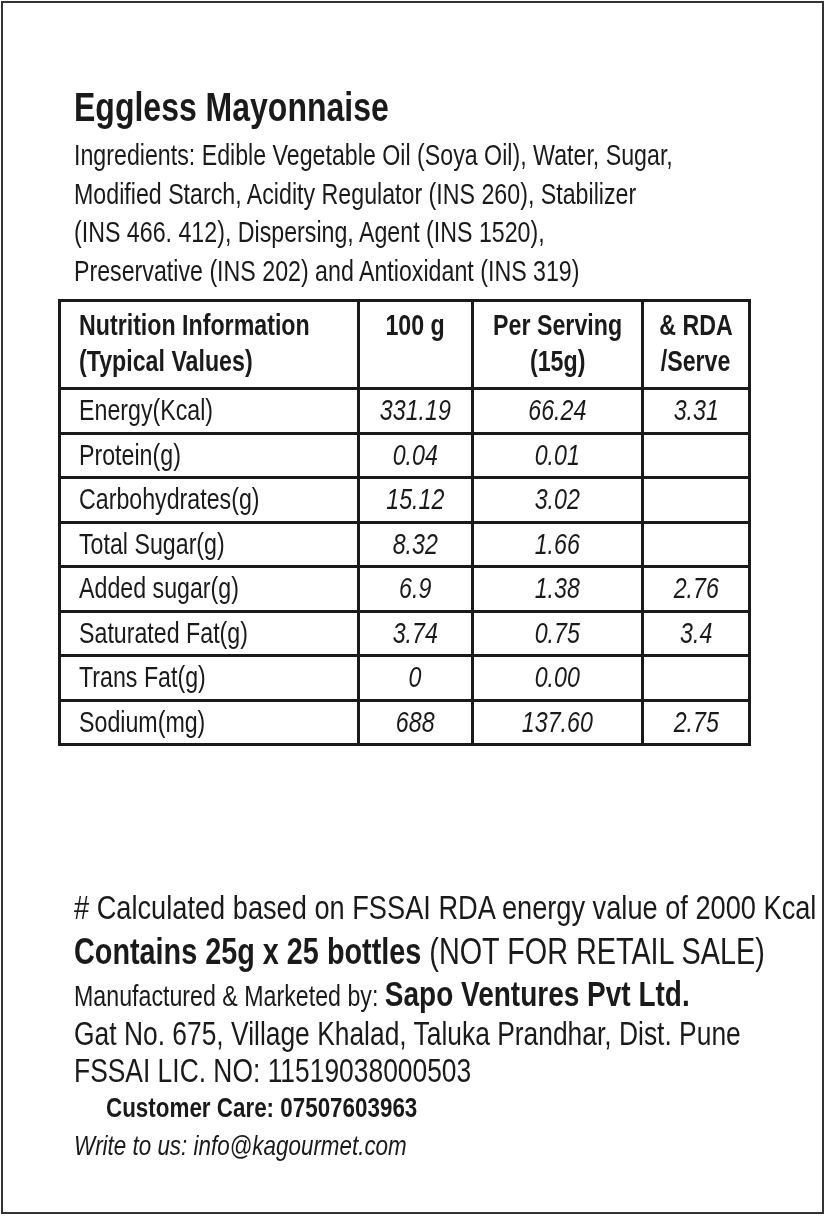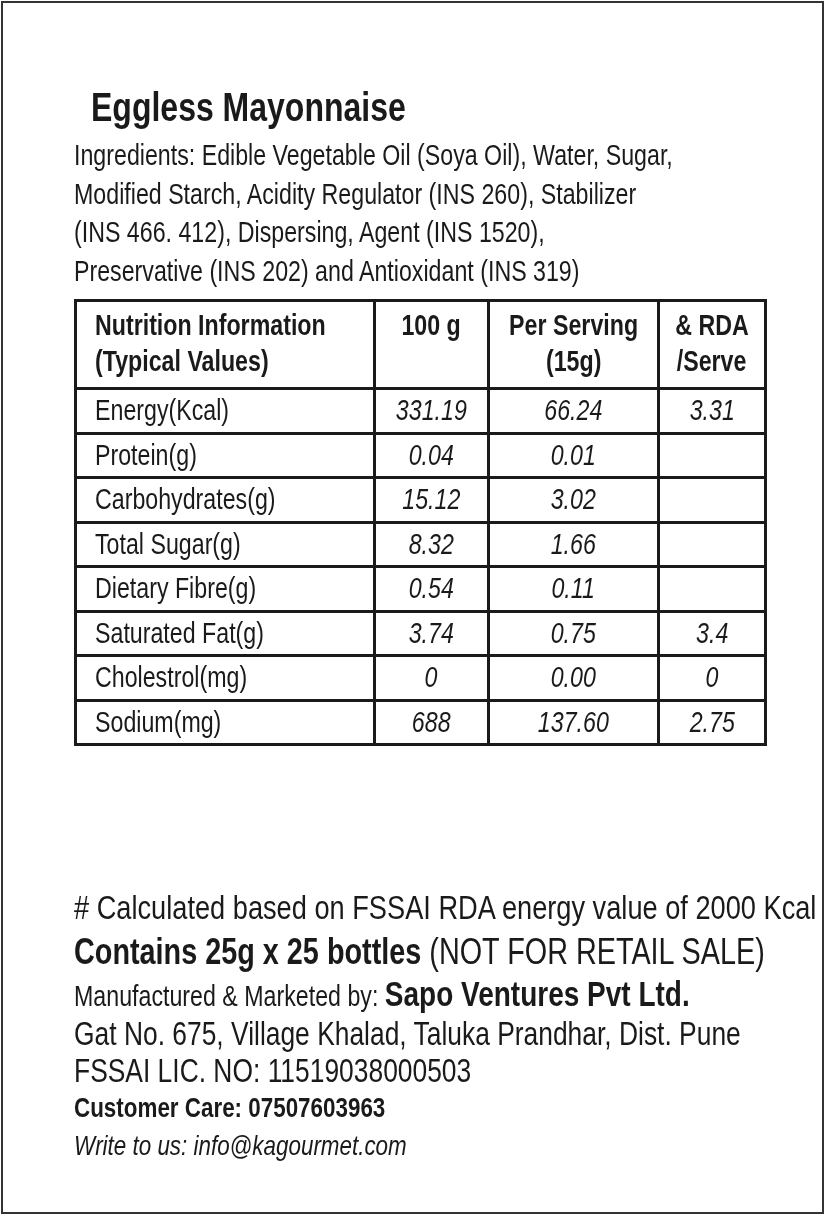--- a/index.html
+++ b/index.html
@@ -1,26 +1,26 @@
 <!DOCTYPE html>
 <html><head>
 <meta charset="utf-8">
 <style>
   html, body { margin: 0; padding: 0; background: #ffffff; }
   body { width: 828px; height: 1218px; position: relative; overflow: hidden;
          font-family: "Liberation Sans", sans-serif; color: #1a1a1a; }
   .frame { position: absolute; left: 1px; top: 1px; width: 823px; height: 1213px;
            border: 2px solid #333333; box-sizing: border-box; }
   .cx { display: inline-block; transform-origin: left center; white-space: nowrap; }
-  .title { position: absolute; left: 91px; top: 84px; font-size: 40px; font-weight: bold; line-height: 46px; text-decoration: underline; }
+  .title { position: absolute; left: 74px; top: 84px; font-size: 40px; font-weight: bold; line-height: 46px; text-decoration: underline; }
   .title .cx { transform: scaleX(0.80); }
   .ingredients { position: absolute; left: 74px; top: 136px; font-size: 29px; line-height: 38.5px; }
   .ingredients .cx { transform: scaleX(0.80); display: block; }
 
-  table.nutri { position: absolute; left: 74px; top: 299px; border-collapse: collapse;
+  table.nutri { position: absolute; left: 58px; top: 299px; border-collapse: collapse;
                 width: 690px; table-layout: fixed; }
   table.nutri td, table.nutri th { border: 3px solid #1a1a1a; padding: 0; height: 41.5px;
                 font-size: 29px; overflow: hidden; }
   table.nutri th { font-weight: bold; height: 80px; vertical-align: top; padding-top: 5px; line-height: 36px; }
   table.nutri td.lbl, table.nutri th.lbl { text-align: left; padding-left: 18px; }
   table.nutri td.num { text-align: center; font-style: italic; }
   table.nutri th.num { text-align: center; }
   .sq { display: inline-block; transform: scaleX(0.80); transform-origin: center center; white-space: nowrap; }
   .sql { display: inline-block; transform: scaleX(0.80); transform-origin: left center; white-space: nowrap; }
   col.c1 { width: 299px; } col.c2 { width: 114px; } col.c3 { width: 170px; } col.c4 { width: 107px; }
@@ -91,36 +91,36 @@
       <td class="num"><span class="sq">3.02</span></td>
       <td class="num"><span class="sq"></span></td>
     </tr>
     <tr>
       <td class="lbl"><span class="sql">Total Sugar(g)</span></td>
       <td class="num"><span class="sq">8.32</span></td>
       <td class="num"><span class="sq">1.66</span></td>
       <td class="num"><span class="sq"></span></td>
     </tr>
     <tr>
-      <td class="lbl"><span class="sql">Dietary Fibre(g)</span></td>
-      <td class="num"><span class="sq">0.54</span></td>
-      <td class="num"><span class="sq">0.11</span></td>
-      <td class="num"><span class="sq"></span></td>
+      <td class="lbl"><span class="sql">Added sugar(g)</span></td>
+      <td class="num"><span class="sq">6.9</span></td>
+      <td class="num"><span class="sq">1.38</span></td>
+      <td class="num"><span class="sq">2.76</span></td>
     </tr>
     <tr>
       <td class="lbl"><span class="sql">Saturated Fat(g)</span></td>
       <td class="num"><span class="sq">3.74</span></td>
       <td class="num"><span class="sq">0.75</span></td>
       <td class="num"><span class="sq">3.4</span></td>
     </tr>
     <tr>
-      <td class="lbl"><span class="sql">Cholestrol(mg)</span></td>
+      <td class="lbl"><span class="sql">Trans Fat(g)</span></td>
       <td class="num"><span class="sq">0</span></td>
       <td class="num"><span class="sq">0.00</span></td>
-      <td class="num"><span class="sq">0</span></td>
+      <td class="num"><span class="sq"></span></td>
     </tr>
     <tr>
       <td class="lbl"><span class="sql">Sodium(mg)</span></td>
       <td class="num"><span class="sq">688</span></td>
       <td class="num"><span class="sq">137.60</span></td>
       <td class="num"><span class="sq">2.75</span></td>
     </tr>
   </tbody>
 </table>
 
@@ -137,19 +137,19 @@
 </div>
 
 <div class="foot" style="top:1018px;">
   <span class="cx">Gat No. 675, Village Khalad, Taluka Prandhar, Dist. Pune</span>
 </div>
 
 <div class="foot" style="top:1055px;">
   <span class="cx">FSSAI LIC. NO: 11519038000503</span>
 </div>
 
-<div class="foot b" style="top:1092px; font-size:28px;">
+<div class="foot b" style="top:1092px; font-size:28px;margin-left:32px;">
   <span class="cx">Customer Care: 07507603963</span>
 </div>
 
 <div class="foot" style="top:1130px; font-size:28px;font-style:italic;">
   <span class="cx">Write to us: info@kagourmet.com</span>
 </div>
 
 </body></html>

